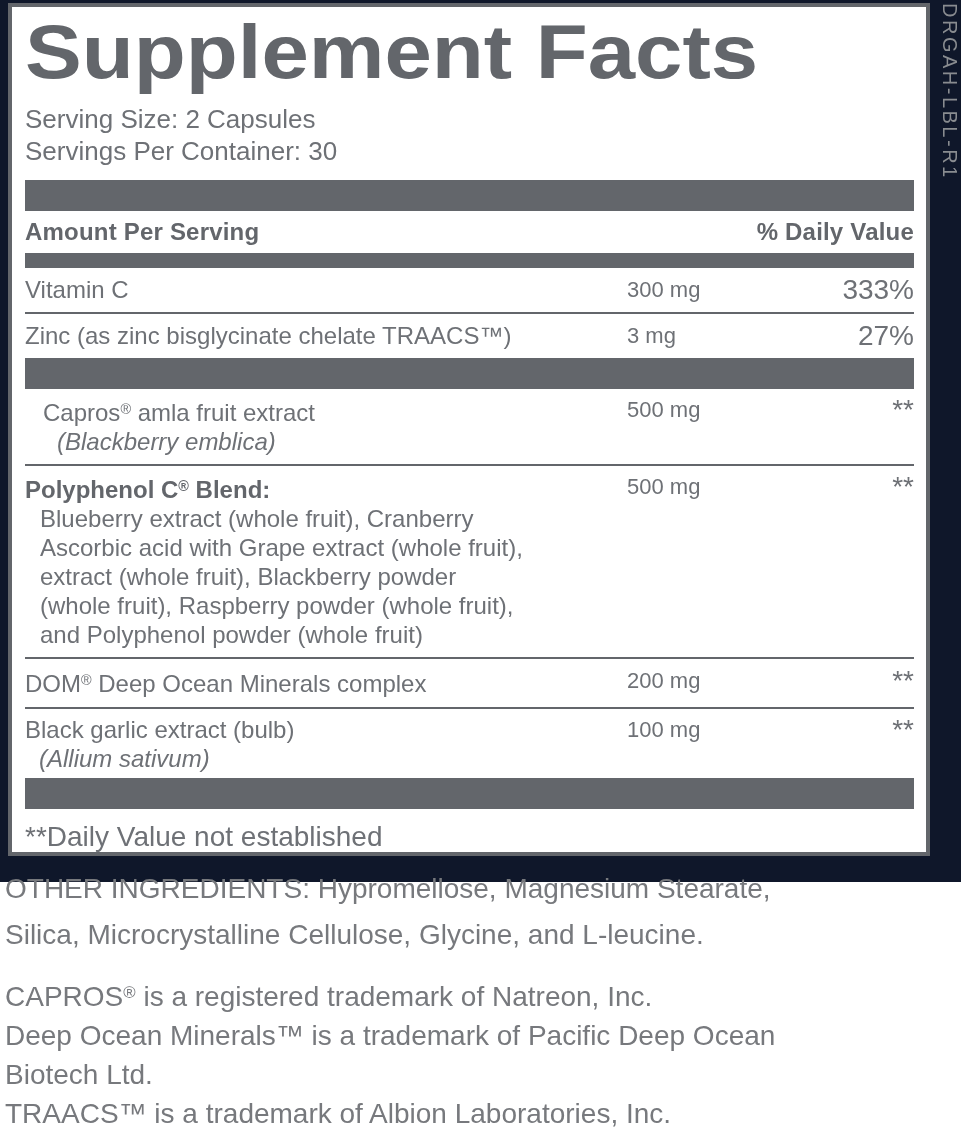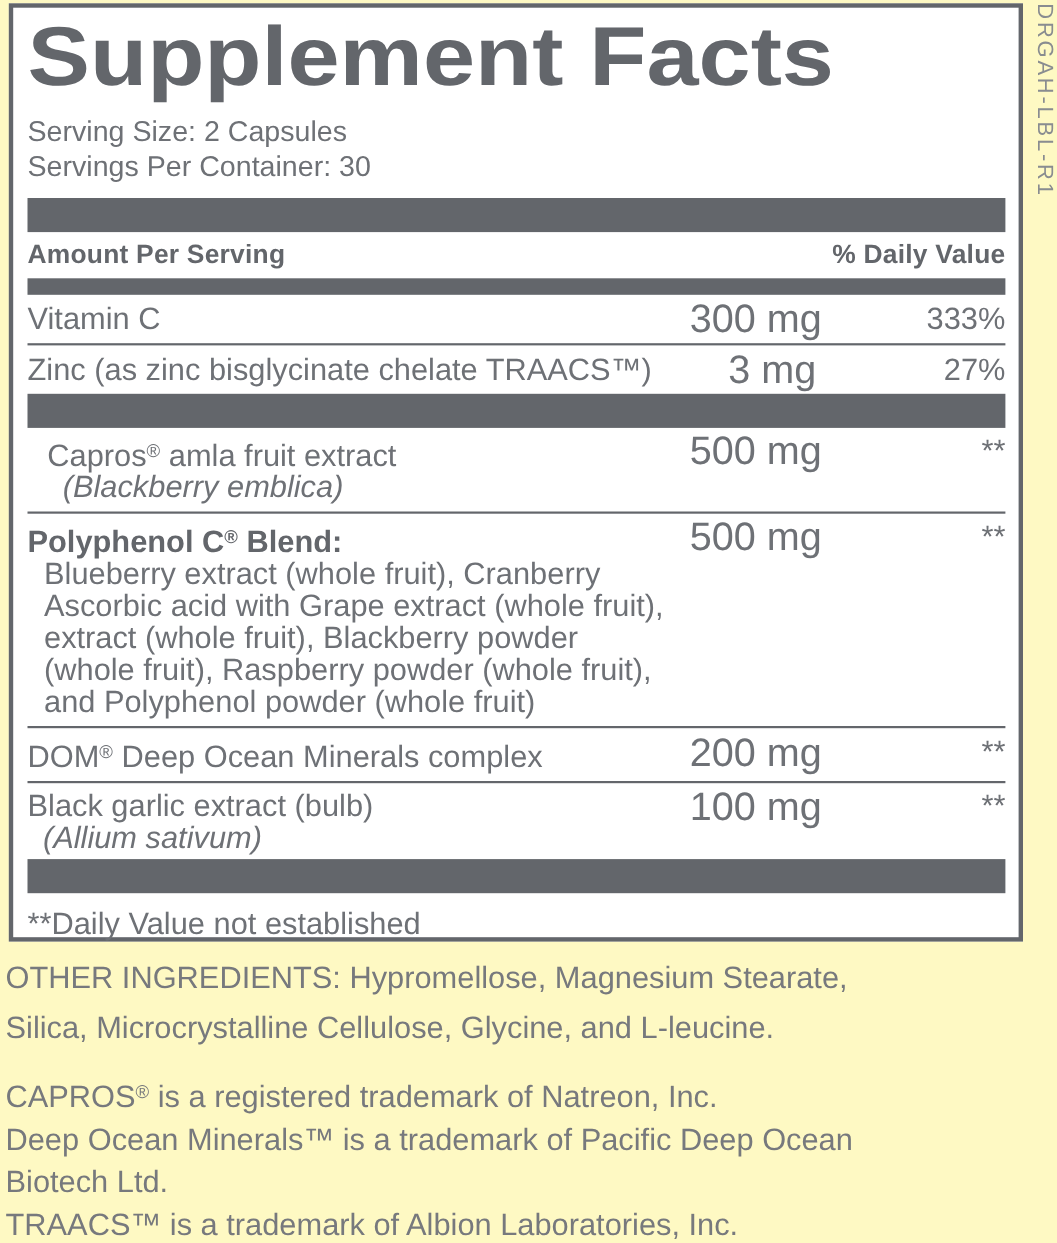--- a/index.html
+++ b/index.html
@@ -4,21 +4,21 @@
 <style>
   :root{
     --ink:#63666b;      
     --txt:#6e7176;      
     --soft:#77797d;     
     --code:#898c90;     
   }
   *{margin:0;padding:0;box-sizing:border-box;}
   html,body{width:961px;height:1130px;background:#ffffff;overflow:hidden;
     font-family:"Liberation Sans", sans-serif;}
-  .page{position:relative;width:961px;height:1130px;background:#fef9c3;text-decoration:underline;}
+  .page{position:relative;width:961px;height:882px;background:#0f172a;text-decoration:underline;}
 
   
   .panel{position:absolute;left:8px;top:3px;width:922px;height:853px;
     border:4px solid var(--ink);padding:2px 12px 0 13px;background:#fff;}
 
   .title{font-size:76px;line-height:86px;font-weight:700;color:var(--ink);
     letter-spacing:0px;transform:scaleX(1.12);transform-origin:left center;
     white-space:nowrap;}
 
   .serv{margin-top:8px;font-size:26px;line-height:32px;color:var(--txt);}
@@ -27,22 +27,22 @@
   .bar.thick{height:31px;}
   .bar.med{height:15px;}
   .bar.mt{margin-top:13px;}
 
   .hdr-row{display:flex;justify-content:space-between;align-items:center;
     padding:7px 0 7px 0;}
   .hdr-row .h{font-size:24px;font-weight:700;color:var(--ink);letter-spacing:0.2px;text-align:right;}
 
   .row{display:flex;align-items:flex-start;padding:7px 0 8px 0;}
   .row.rule{border-top:2px solid var(--ink);}
-  .row .name{flex:1;font-size:28px;line-height:29px;color:var(--txt);white-space:nowrap;}
-  .row .amt{width:115px;text-align:right;font-size:36px;line-height:29px;color:var(--txt);white-space:nowrap;}
+  .row .name{flex:1;font-size:24px;line-height:29px;color:var(--txt);white-space:nowrap;}
+  .row .amt{width:115px;text-align:left;font-size:22px;line-height:29px;color:var(--txt);white-space:nowrap;}
   .row .dv{width:172px;text-align:right;font-size:28px;line-height:29px;color:var(--txt);white-space:nowrap;}
   .row .bold{font-weight:700;color:var(--ink);}
   .sub{font-style:italic;padding-left:14px;}
   .desc{padding-left:15px;}
   .reg{font-size:0.6em;vertical-align:0.5em;}
 
   .footnote{font-size:28px;line-height:30px;color:var(--txt);padding:13px 0 0 0;}
 
   
   .side-code{position:absolute;top:3px;right:0px;writing-mode:vertical-rl;

